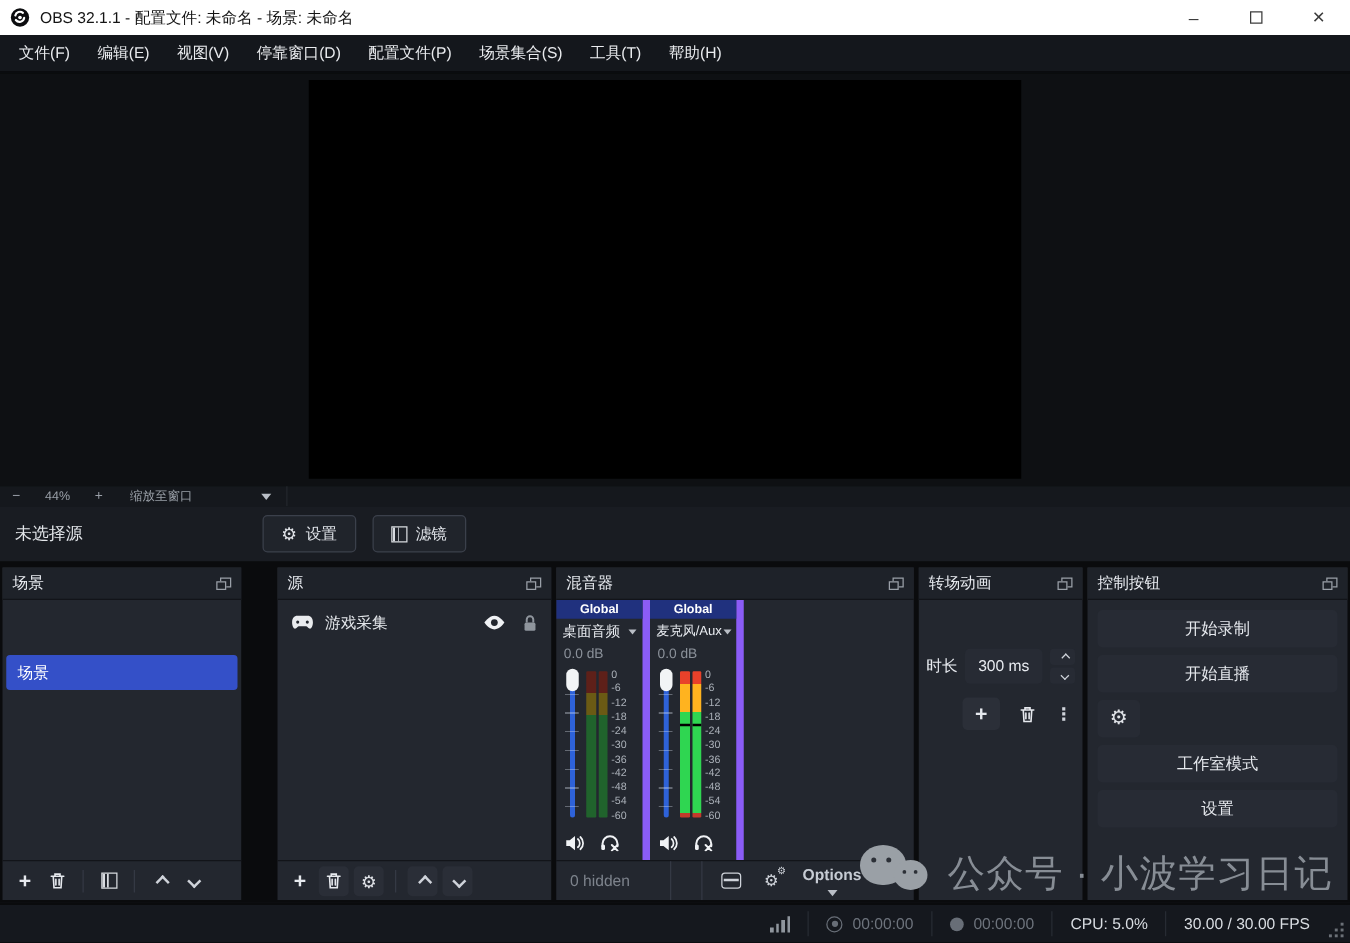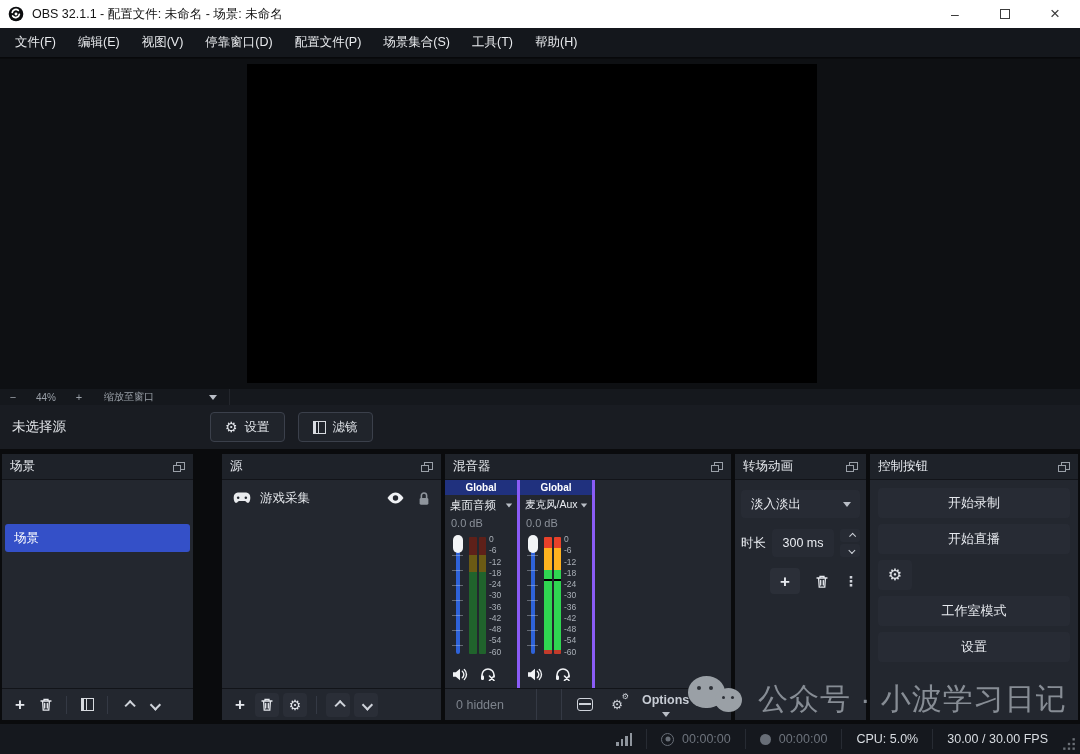--- a/index.html
+++ b/index.html
@@ -51,33 +51,33 @@
   .tb-ic { width:22px; height:22px; display:flex; align-items:center; justify-content:center; }
   .tb-ic.raised { background:#2a2e37; border-radius:4px; width:24px; height:24px; }
   .plus-glyph { font-size:17px; font-weight:bold; color:#e6e9ee; line-height:1; }
   .chev { display:inline-block; width:8px; height:8px; border-top:2px solid #cfd3da; border-right:2px solid #cfd3da; }
   .chev.up { transform:rotate(-45deg) translate(1px,2px); }
   .chev.down { transform:rotate(135deg) translate(-1px,-1px); }
 
   #dock-scenes { left:2px; width:191px;gap:40px; }
   #dock-sources { left:222px; width:219px; }
   #dock-mixer { left:445px; width:286px; }
-  #dock-transitions { left:735px; width:131px; }
+  #dock-transitions { left:735px; width:131px;gap:29px; }
   #dock-controls { left:870px; width:208px; }
 
   
   .scene-item { margin:4px 3px; height:28px; background:#3450c8; border-radius:3px; display:flex; align-items:center; padding:0 9px; font-size:12.5px; color:#fff; }
 
   
   .source-row { margin:4px 1px; height:28px; display:flex; align-items:center; padding:0 9px; font-size:12.5px; color:#e3e6ea; gap:8px; }
   .source-right { margin-left:auto; display:flex; align-items:center; gap:12px; }
 
   
   .mixer-strips { display:flex; height:100%; }
-  .strip { width:75px; border-right:3px solid #8b5cf6; display:flex; flex-direction:column; }
+  .strip { width:75px; border-right:6px solid #8b5cf6; display:flex; flex-direction:column; }
   .strip-badge { height:15px; background:#20317e; color:#fff; font-size:10px; font-weight:bold; text-align:center; line-height:15px; }
   .strip-name { height:20px; display:flex; align-items:center; padding:0 4px 0 5px; font-size:11.5px; color:#e8ebf0; white-space:nowrap; }
   .strip-name .tri-down { margin-left:auto; transform:scale(.8); }
   .strip-db { height:17px; padding:2px 0 0 6px; font-size:11px; color:#8b919a; }
   .meter-zone { flex:1 1 auto; display:flex; padding:3px 0 2px 4px; }
   .vslider { width:17px; position:relative; }
   .vtrack { position:absolute; left:50%; transform:translateX(-50%); top:3px; bottom:4px; width:4px; background:#2e62d9; border-radius:2px; }
   .vticks { position:absolute; left:3px; right:3px; top:20px; bottom:8px; background:repeating-linear-gradient(to bottom, rgba(220,228,240,.35) 0 1px, transparent 1px 15px); }
   .vhandle { position:absolute; left:50%; transform:translateX(-50%); top:0; width:10px; height:18px; background:#f2f4f6; border-radius:5px; }
   .meterbars { width:22px; display:flex; gap:2px; padding:2px 2px 4px 3px; }
@@ -396,26 +396,20 @@
       </span>
     </div>
   </div>
 
   <div class="dock" id="dock-transitions">
     <div class="dock-header">
       <span>转场动画</span>
       <span class="float-ic"></span>
     </div>
     <div class="dock-body trans-body">
-      <div class="trans-select">
-        <span class="trans-select-label">淡入淡出</span>
-        <span class="trans-select-arrow">
-            <span class="tri-down"></span>
-          </span>
-      </div>
       <div class="duration-row">
         <span class="duration-label">时长</span>
         <span class="duration-input">300 ms</span>
         <span class="spin-col">
           <span class="spin-btn">
               <span class="chev up"></span>
             </span>
           <span class="spin-btn">
               <span class="chev down"></span>
             </span>

